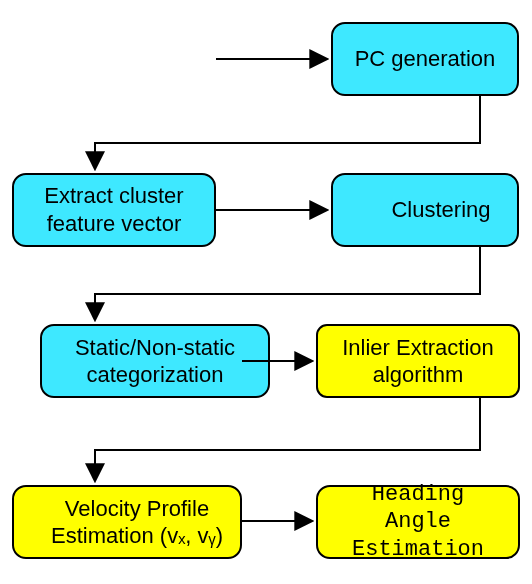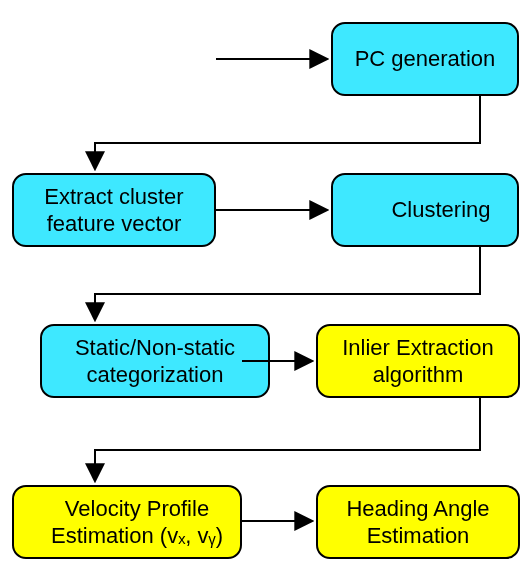--- a/index.html
+++ b/index.html
@@ -32,38 +32,38 @@
 </style>
 </head>
 <body>
 
 <div class="flow">
 
   <div class="node cyan" style="left:331px; top:22px;  width:188px; height:74px;">
     <span>PC generation</span>
   </div>
 
-  <div class="node cyan" style="left:12px;  top:173px; width:204px; height:74px;">
+  <div class="node cyan" style="left:12px;  top:173px; width:204px; height:74px;align-items:flex-end;">
     <span>Extract cluster feature vector</span>
   </div>
   <div class="node cyan" style="left:331px; top:173px; width:188px; height:74px;padding-left:48px;">
     <span>Clustering</span>
   </div>
 
   <div class="node cyan" style="left:12px;  top:324px; width:230px; height:74px;margin-left:28px;">
     <span>Static/Non-static categorization</span>
   </div>
-  <div class="node yellow" style="left:316px; top:324px; width:204px; height:74px;">
+  <div class="node yellow" style="left:316px; top:324px; width:204px; height:74px;border-radius:11px;">
     <span>Inlier Extraction algorithm</span>
   </div>
 
   <div class="node yellow" style="left:12px;  top:485px; width:230px; height:74px;padding-left:36px;">
     <span>Velocity Profile Estimation (vₓ, vᵧ)</span>
   </div>
-  <div class="node yellow" style="left:316px; top:485px; width:204px; height:74px;">
+  <div class="node yellow" style="left:316px; top:485px; width:204px; height:74px;font-family:Liberation Mono, monospace;">
     <span>Heading Angle Estimation</span>
   </div>
 
   <svg class="arrows" viewBox="0 0 532 584">
     <defs>
       <marker id="ah" viewBox="0 0 12 12" refX="10" refY="6" markerWidth="10" markerHeight="10" orient="auto-start-reverse">
         <polygon points="0,0 12,6 0,12"></polygon>
       </marker>
     </defs>
 

